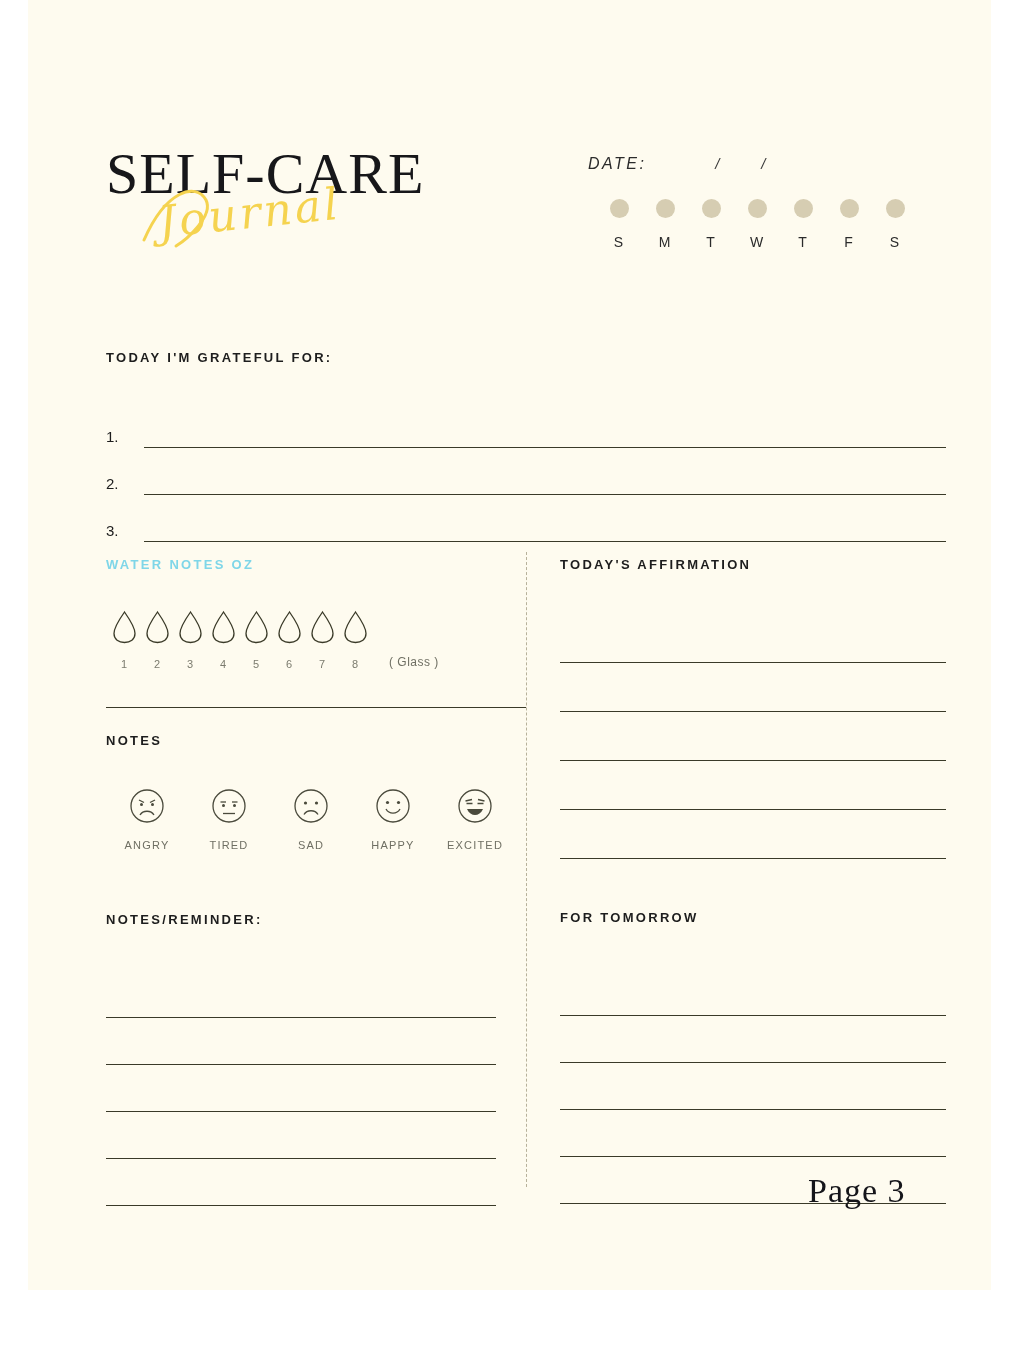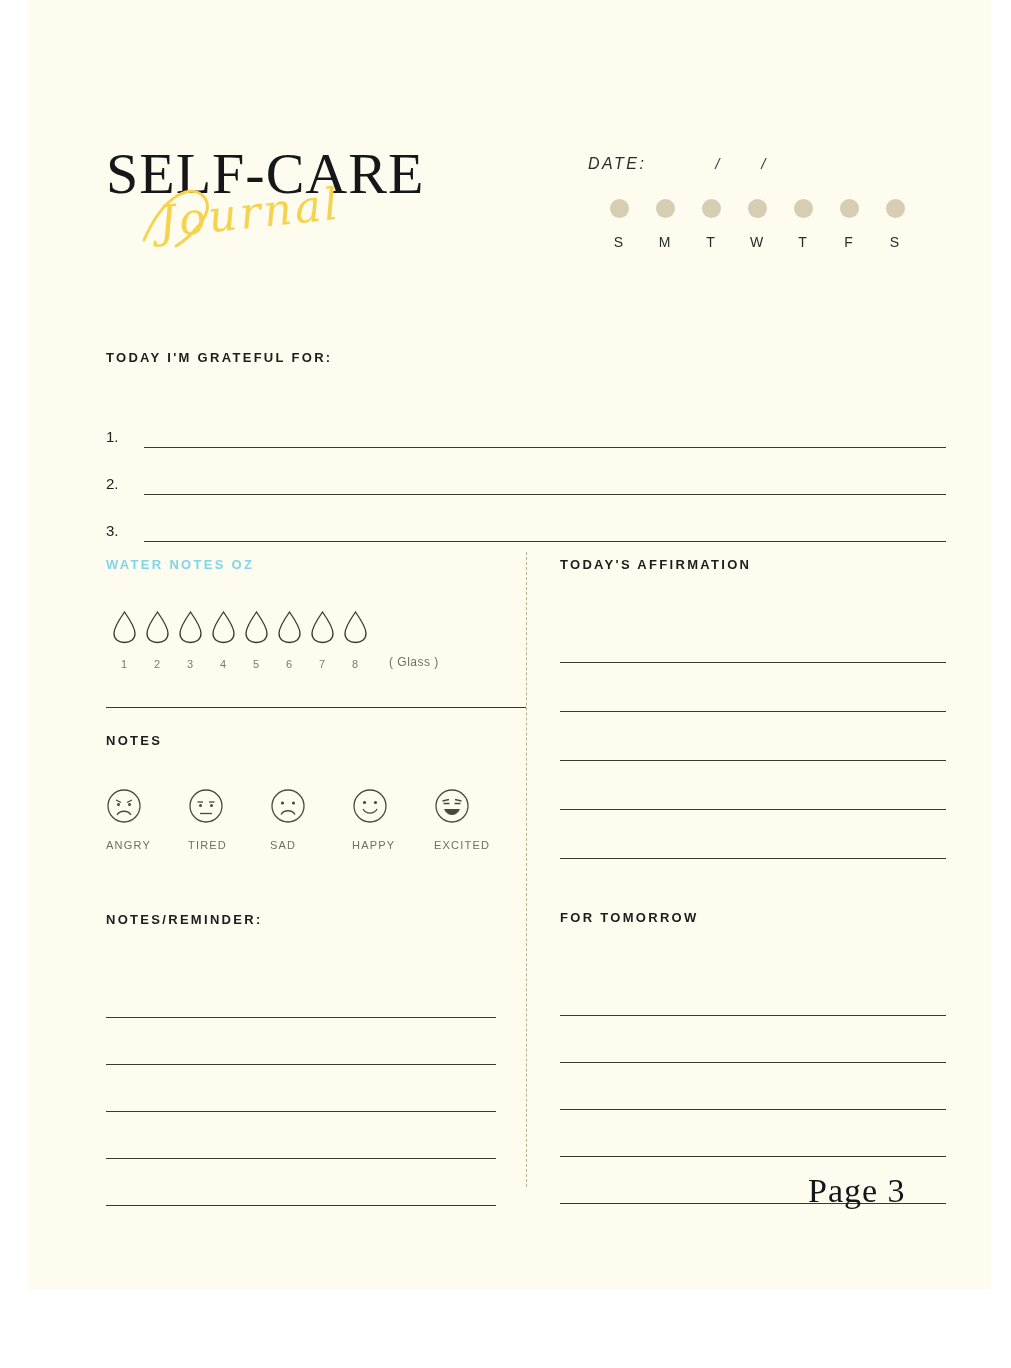--- a/index.html
+++ b/index.html
@@ -193,21 +193,21 @@
   .mood {
     position: absolute;
     left: 78px;
     top: 733px;
     width: 410px;
   }
   .faces {
     display: flex;
     margin-top: 40px;
   }
-  .face-col { width: 84px; }
+  .face-col { width: 84px; text-align: center; }
   .face-label {
     margin-top: 11px;
     font-size: 11px;
     letter-spacing: 1.2px;
     color: #6f6f63;
   }
 
   
   .notes {
     position: absolute;

